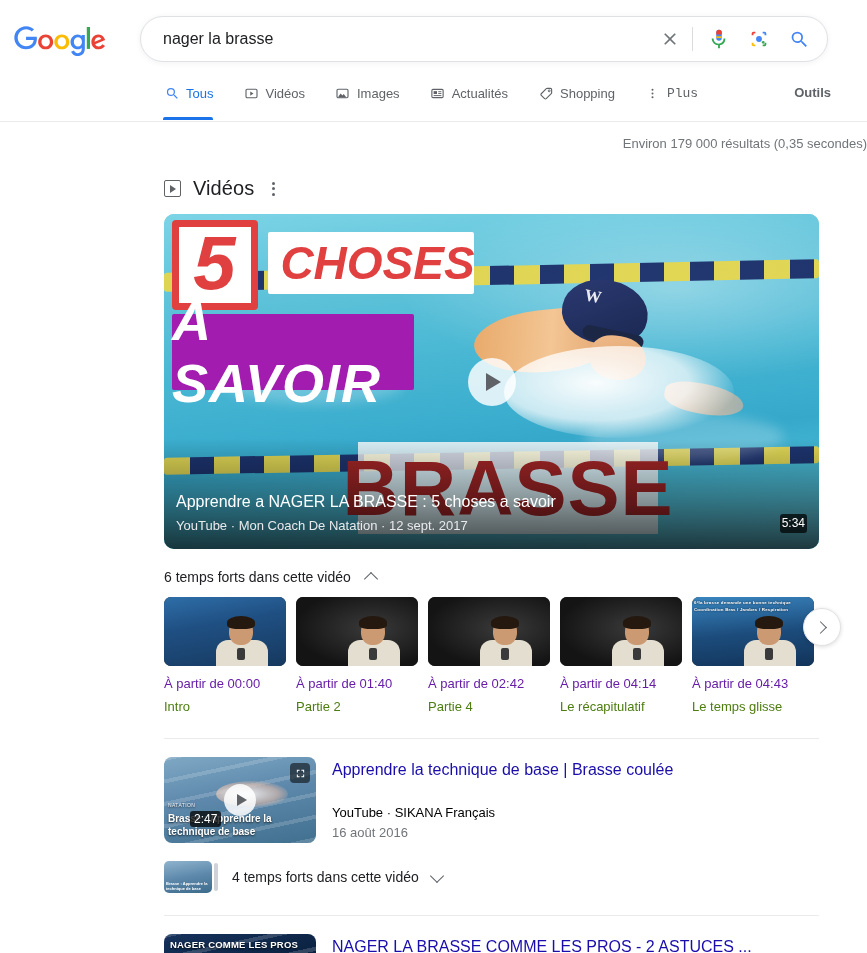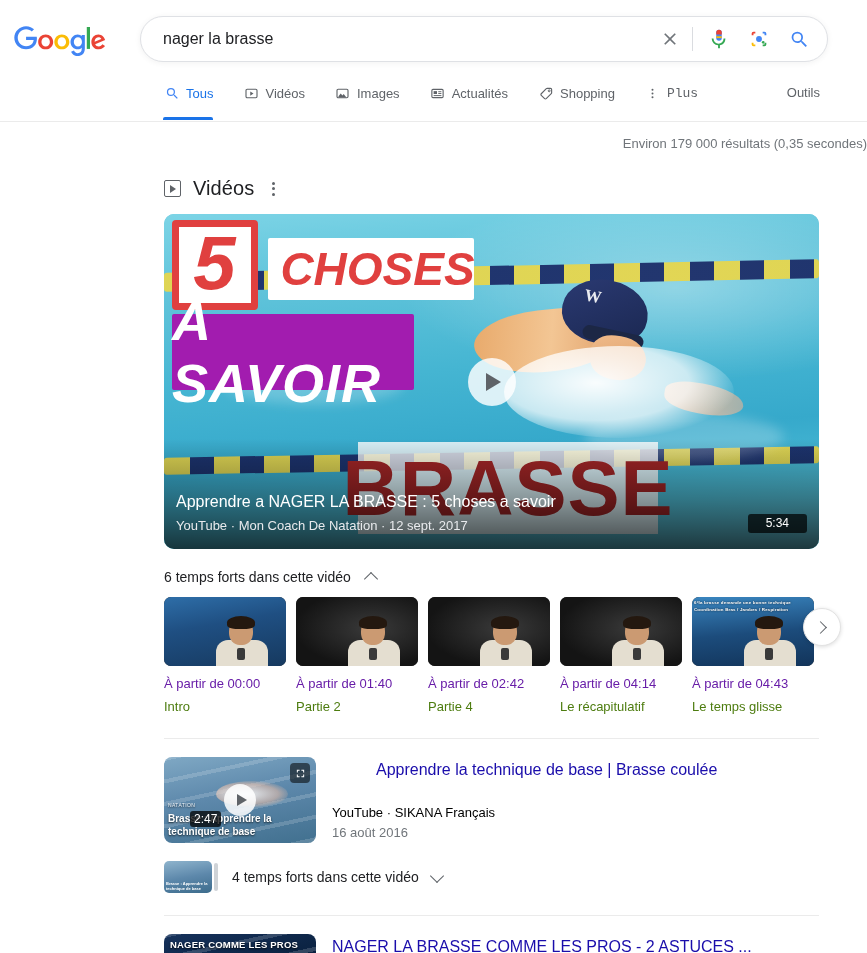--- a/index.html
+++ b/index.html
@@ -95,25 +95,26 @@
     position: absolute;
     left: -1px; right: 12px; bottom: 0;
     height: 3px;
     background: #1a73e8;
     border-radius: 2px 2px 0 0;
   }
   .tab .ic { display: inline-flex; width: 16px; height: 16px; align-items: center; justify-content: center; }
   .tab .ic svg { display: block; }
   .tools {
     position: absolute;
-    right: 47px;
+    right: 36px;
     top: 7px;
     font-size: 13px;
     color: #5f6368;
     cursor: pointer;
+    font-weight: bold;
   }
   .more-tab { margin-right: 0; font-family: Liberation Mono, monospace; }
 
   
   .content { padding-left: 164px; padding-top: 14px; }
   .stats {
     font-size: 13px;
     color: #70757a;
     margin-bottom: 26px;
     text-align: right;
@@ -254,21 +255,21 @@
     left: 8px; top: 6px;
     width: 86px; height: 90px;
     font-size: 76px;
     background: #fff;
     color: #e0403f;
     border: 7px solid #e0403f;
     border-radius: 4px;
     padding-bottom: 6px;
   }
   .ov-choses {
-    left: 104px; top: 24px;
+    left: 104px; top: 18px;
     width: 206px; height: 62px;
     font-size: 46px;
     background: #fff;
     color: #e0403f;
     letter-spacing: 0;
     padding-left: 13px;
   }
   .ov-savoir {
     left: 8px; top: 100px;
     width: 242px; height: 76px;
@@ -327,21 +328,21 @@
     color: #e8eaed;
     font-size: 13px;
     line-height: 18px;
   }
   .hero-dur {
     position: absolute;
     right: 12px; bottom: 16px;
     background: rgba(0,0,0,.72);
     color: #fff;
     font-size: 12px;
-    padding: 2px 18px;
+    padding: 2px 2px;
     border-radius: 3px;
     line-height: 15px;
   }
 
   
   .km-head {
     display: flex; align-items: center; gap: 14px;
     margin-top: 20px; margin-bottom: 12px;
     cursor: pointer;
   }
@@ -545,21 +546,20 @@
     padding: 1px 4px;
     border-radius: 3px;
   }
   .r-body { padding-top: 2px; }
   .r-title {
     font-size: 16px;
     color: #1a0dab;
     line-height: 22px;
     margin-bottom: 22px;
     cursor: pointer;
-    margin-left: 44px;
   }
   .r-src { font-size: 13px; color: #000000; line-height: 20px; }
   .r-date { font-size: 13px; color: #70757a; line-height: 20px; }
 
   .km-row2 {
     display: flex;
     align-items: center;
     gap: 12px;
     margin-top: 18px;
     width: 655px;

